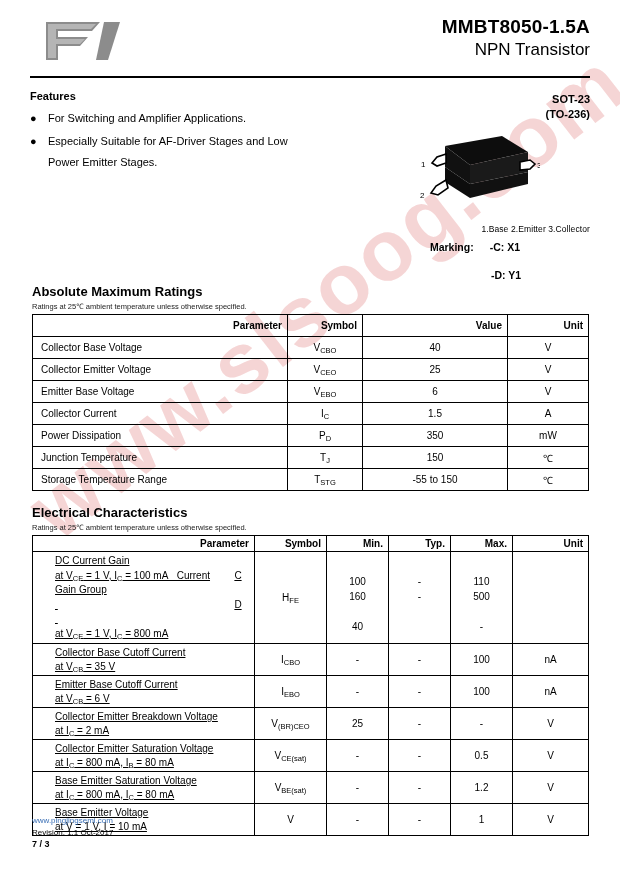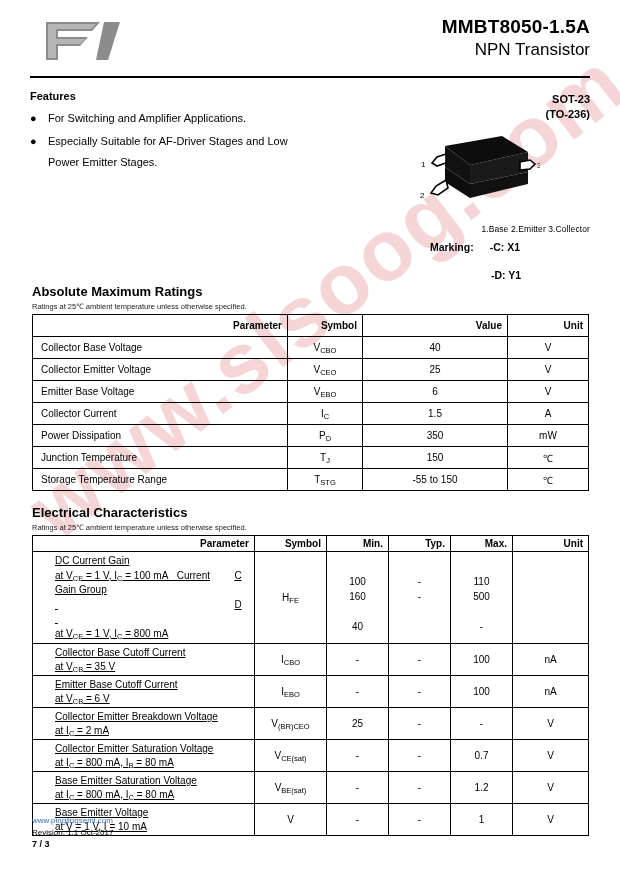--- a/index.html
+++ b/index.html
@@ -451,21 +451,21 @@
             <td class="center">25</td>
             <td class="center">-</td>
             <td class="center">-</td>
             <td class="center">V</td>
           </tr>
           <tr>
             <td class="param two-line">Collector Emitter Saturation Voltage<br>at I<sub>C</sub> = 800 mA, I<sub>B</sub> = 80 mA</td>
             <td class="center">V<sub>CE(sat)</sub></td>
             <td class="center">-</td>
             <td class="center">-</td>
-            <td class="center">0.7</td>
+            <td class="center">0.5</td>
             <td class="center">V</td>
           </tr>
           <tr>
             <td class="param two-line">Base Emitter Saturation Voltage<br>at I<sub>C</sub> = 800 mA, I<sub>C</sub> = 80 mA</td>
             <td class="center">V<sub>BE(sat)</sub></td>
             <td class="center">-</td>
             <td class="center">-</td>
             <td class="center">1.2</td>
             <td class="center">V</td>
           </tr>

